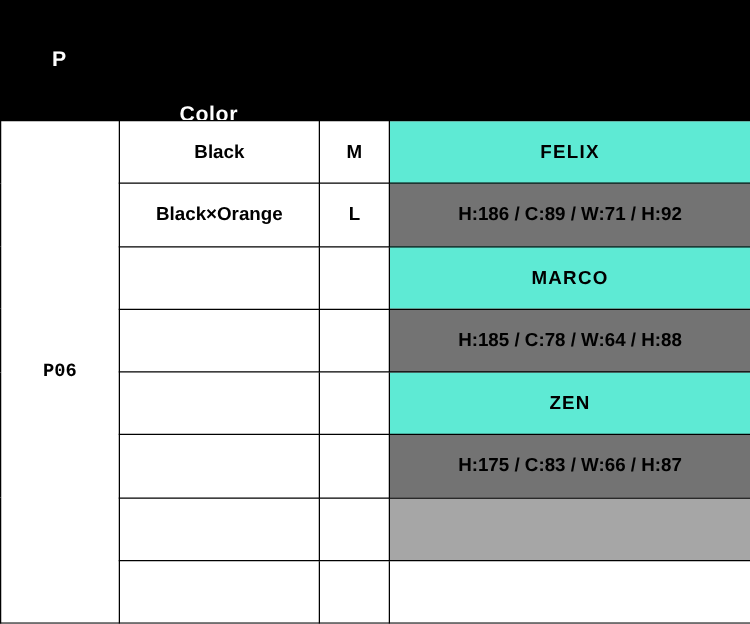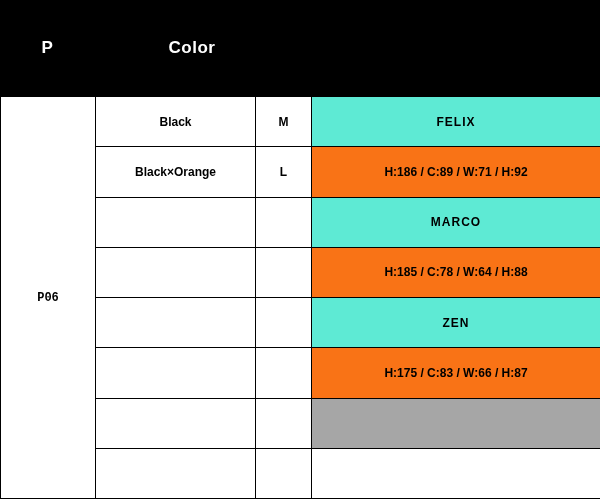--- a/index.html
+++ b/index.html
@@ -35,41 +35,41 @@
     height: 96px;
     display: flex;
     align-items: center;
     justify-content: center;
     color: #ffffff;
     font-weight: bold;
     font-size: 17px;
     letter-spacing: 0.5px;
   }
   .hc-p    { left: 0px;   width: 95px; }
-  .hc-color{ left: 112px;  width: 160px; }
+  .hc-color{ left: 87px;  width: 160px; margin-top: 44px; }
   .hc-size { left: 255px; width: 56px; }
   .hc-models{left: 311px; width: 289px; }
 
   
   .body-table {
     position: absolute;
     left: 0;
     top: 96px;
     width: 600px;
     height: 403px;
     border-collapse: collapse;
     table-layout: fixed;
     box-sizing: border-box;
   }
   .body-table td {
     border: 1px solid #000000;
     padding: 0;
     text-align: center;
     vertical-align: middle;
-    font-size: 12px;
+    font-size: 15px;
     font-weight: bold;
     color: #000000;
     height: 50px;
     box-sizing: border-box;
   }
   .col-p     { width: 95px; }
   .col-color { width: 160px; }
   .col-size  { width: 56px; }
   .col-models{ width: 289px; }
 
@@ -83,21 +83,21 @@
   .cell-size {
     font-size: 15px;
   }
   .model-name {
     background: #5eead4;
     color: #ffffff;
     font-size: 16px;
     letter-spacing: 1px;
   }
   .model-spec {
-    background: #f97316;
+    background: #737373;
     color: #000000;
     font-size: 15px;
   }
   .model-empty-gray {
     background: #a6a6a6;
   }
   .model-empty-white {
     background: #ffffff;
   }
   .blank { background: #ffffff; }

